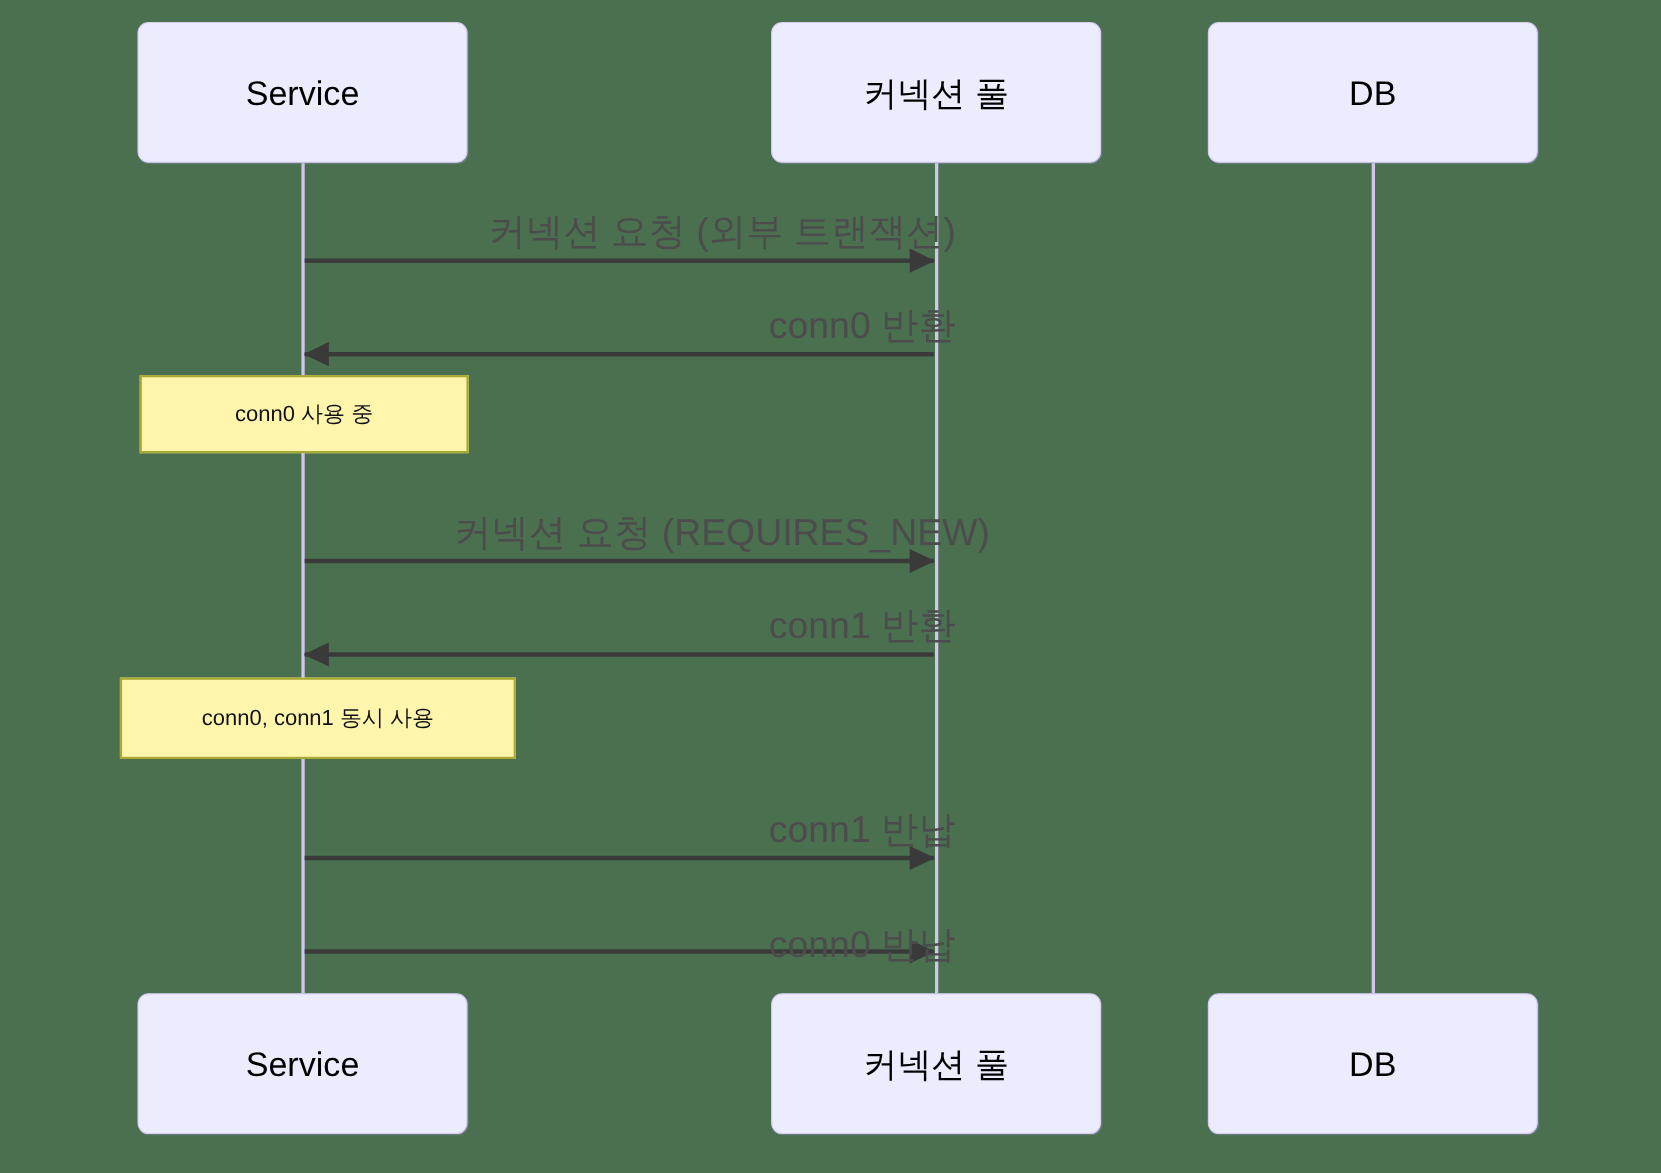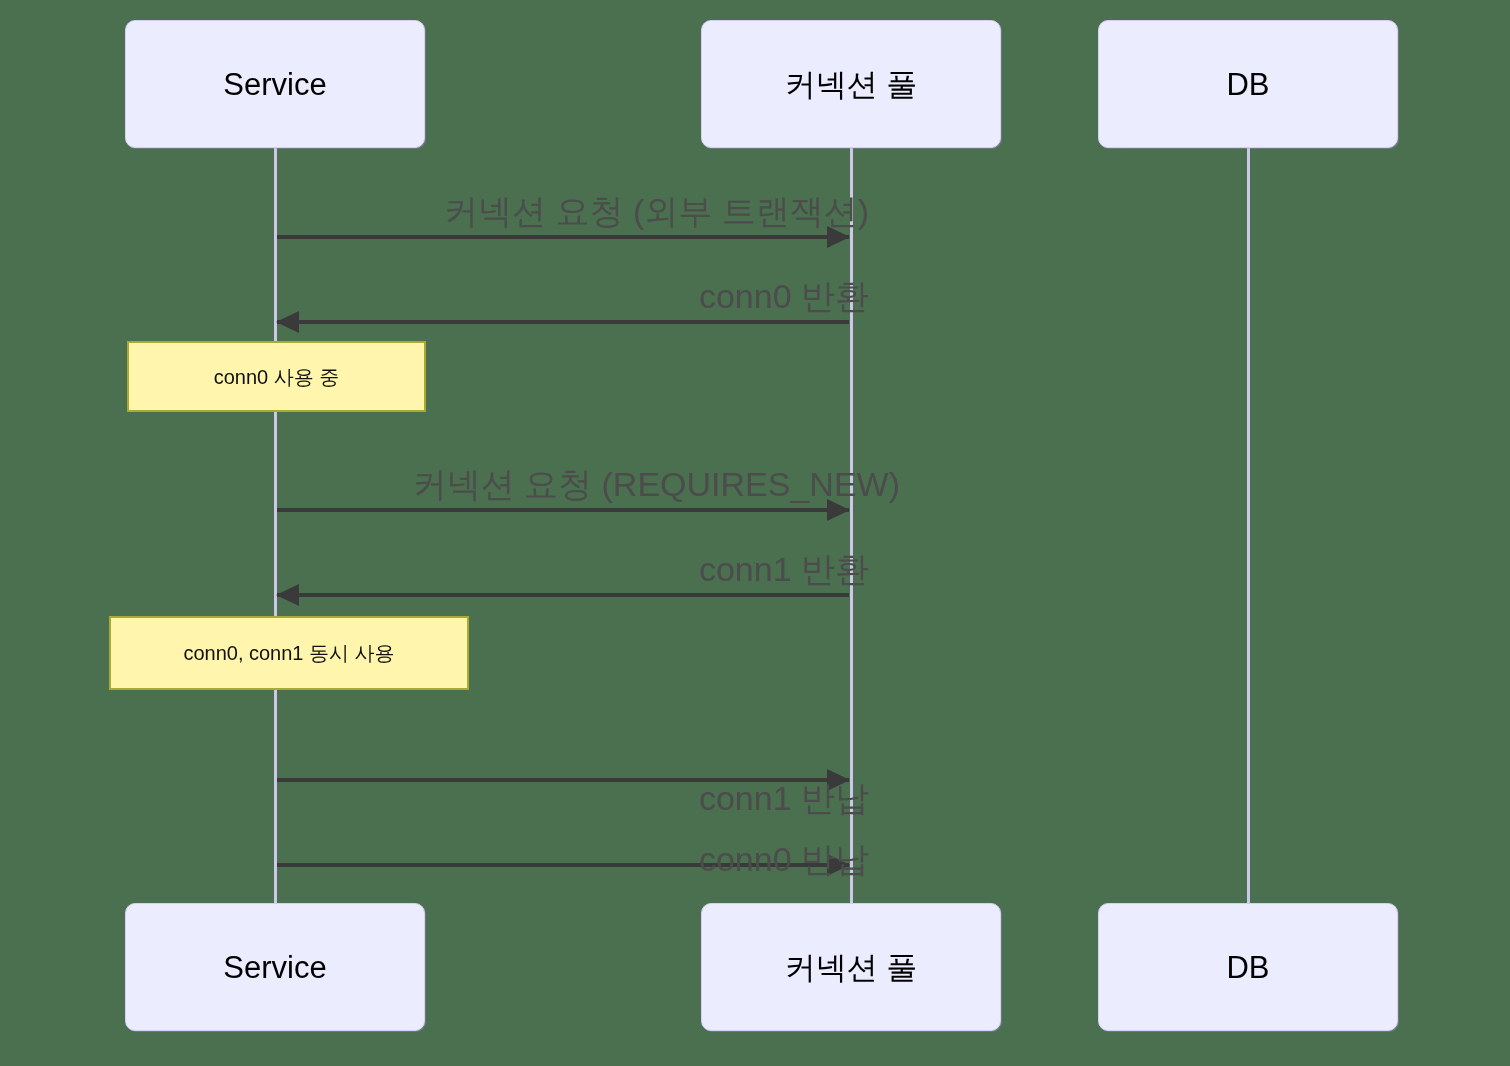--- a/index.html
+++ b/index.html
@@ -144,21 +144,21 @@
 
   <div class="message" style="left:277px; top:593px; width:572px;">
     <div class="msg-line" style="width:572px;"></div>
     <div class="msg-head left"></div>
     <div class="msg-label" style="top:-41px;">conn1 반환</div>
   </div>
 
   <div class="message" style="left:277px; top:778px; width:572px;">
     <div class="msg-line" style="width:572px;"></div>
     <div class="msg-head right"></div>
-    <div class="msg-label" style="top:-41px;margin-top:44px;">conn1 반납</div>
+    <div class="msg-label" style="top:-41px;">conn1 반납</div>
   </div>
 
   <div class="message" style="left:277px; top:863px; width:572px;">
     <div class="msg-line" style="width:572px;"></div>
     <div class="msg-head right"></div>
     <div class="msg-label" style="top:-41px;margin-top:20px;">conn0 반납</div>
   </div>
 
   <div class="note" style="left:127px; top:341px; width:299px; height:71px;">
     <span class="note-label">conn0 사용 중</span>

